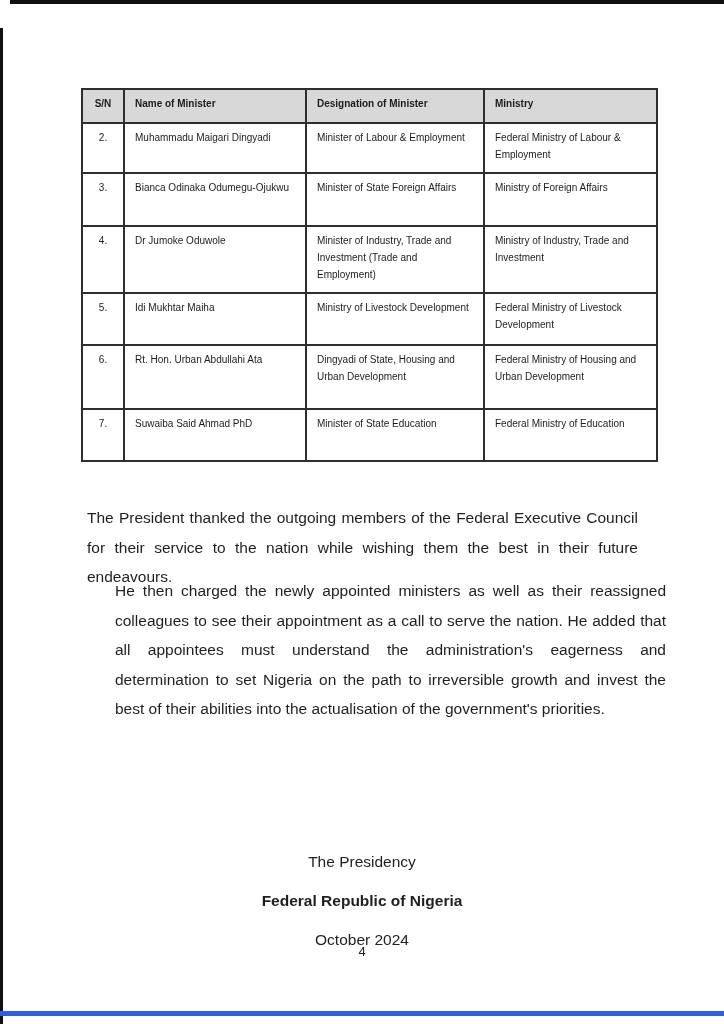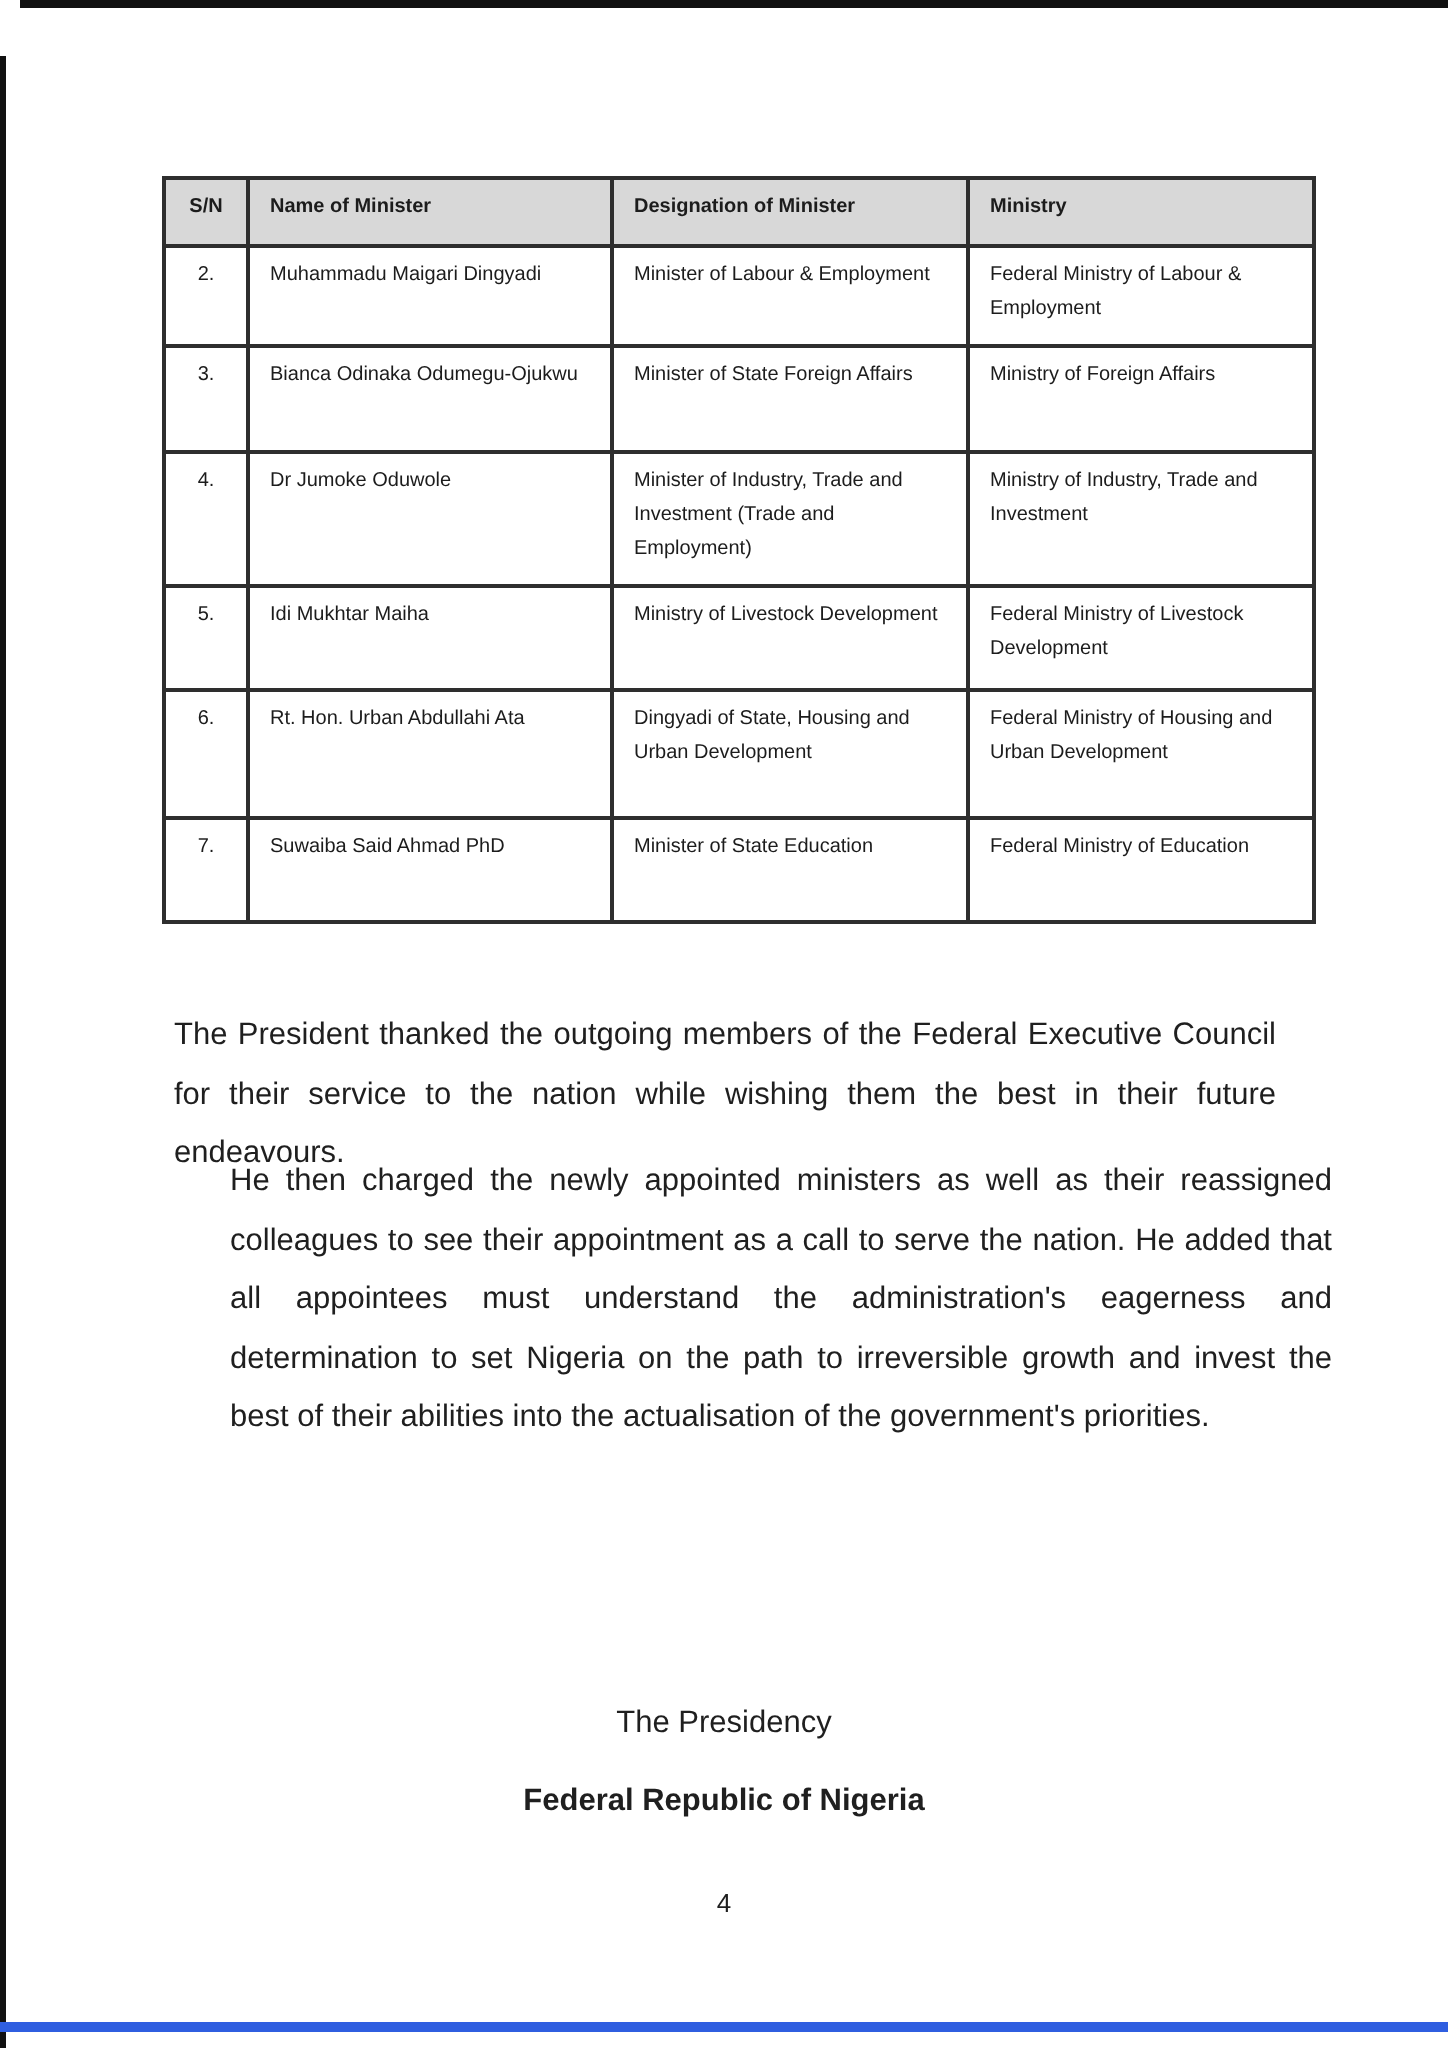--- a/index.html
+++ b/index.html
@@ -147,16 +147,17 @@
         <td>Federal Ministry of Education</td>
       </tr>
     </tbody>
   </table>
 
   <p class="para para1">The President thanked the outgoing members of the Federal Executive Council for their service to the nation while wishing them the best in their future endeavours.</p>
   <p class="para para2">He then charged the newly appointed ministers as well as their reassigned colleagues to see their appointment as a call to serve the nation. He added that all appointees must understand the administration's eagerness and determination to set Nigeria on the path to irreversible growth and invest the best of their abilities into the actualisation of the government's priorities.</p>
 
   <div class="footer-line f1">The Presidency</div>
   <div class="footer-line f2">Federal Republic of Nigeria</div>
+  <div class="footer-line f3">October 2024</div>
 
   <div class="page-number">4</div>
 
 </div>
 
 </body></html>

